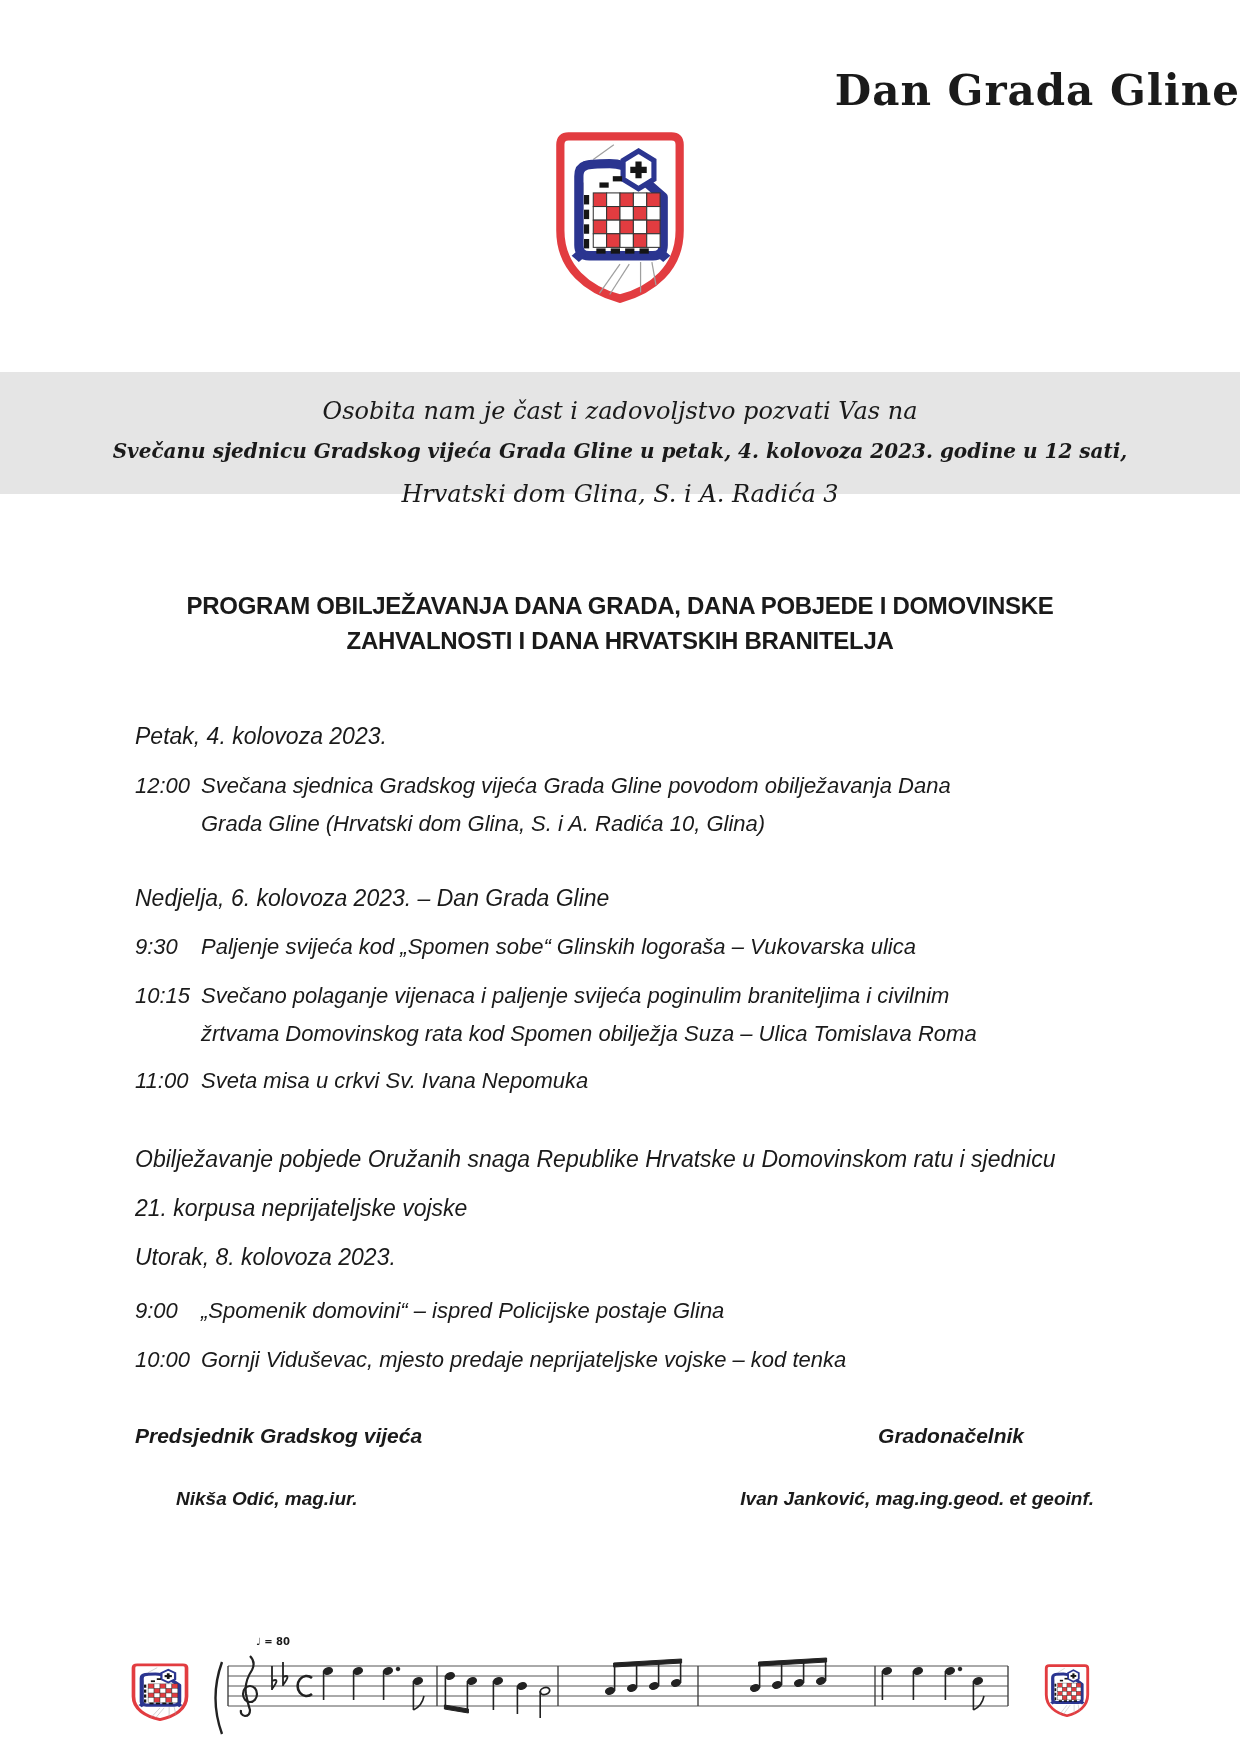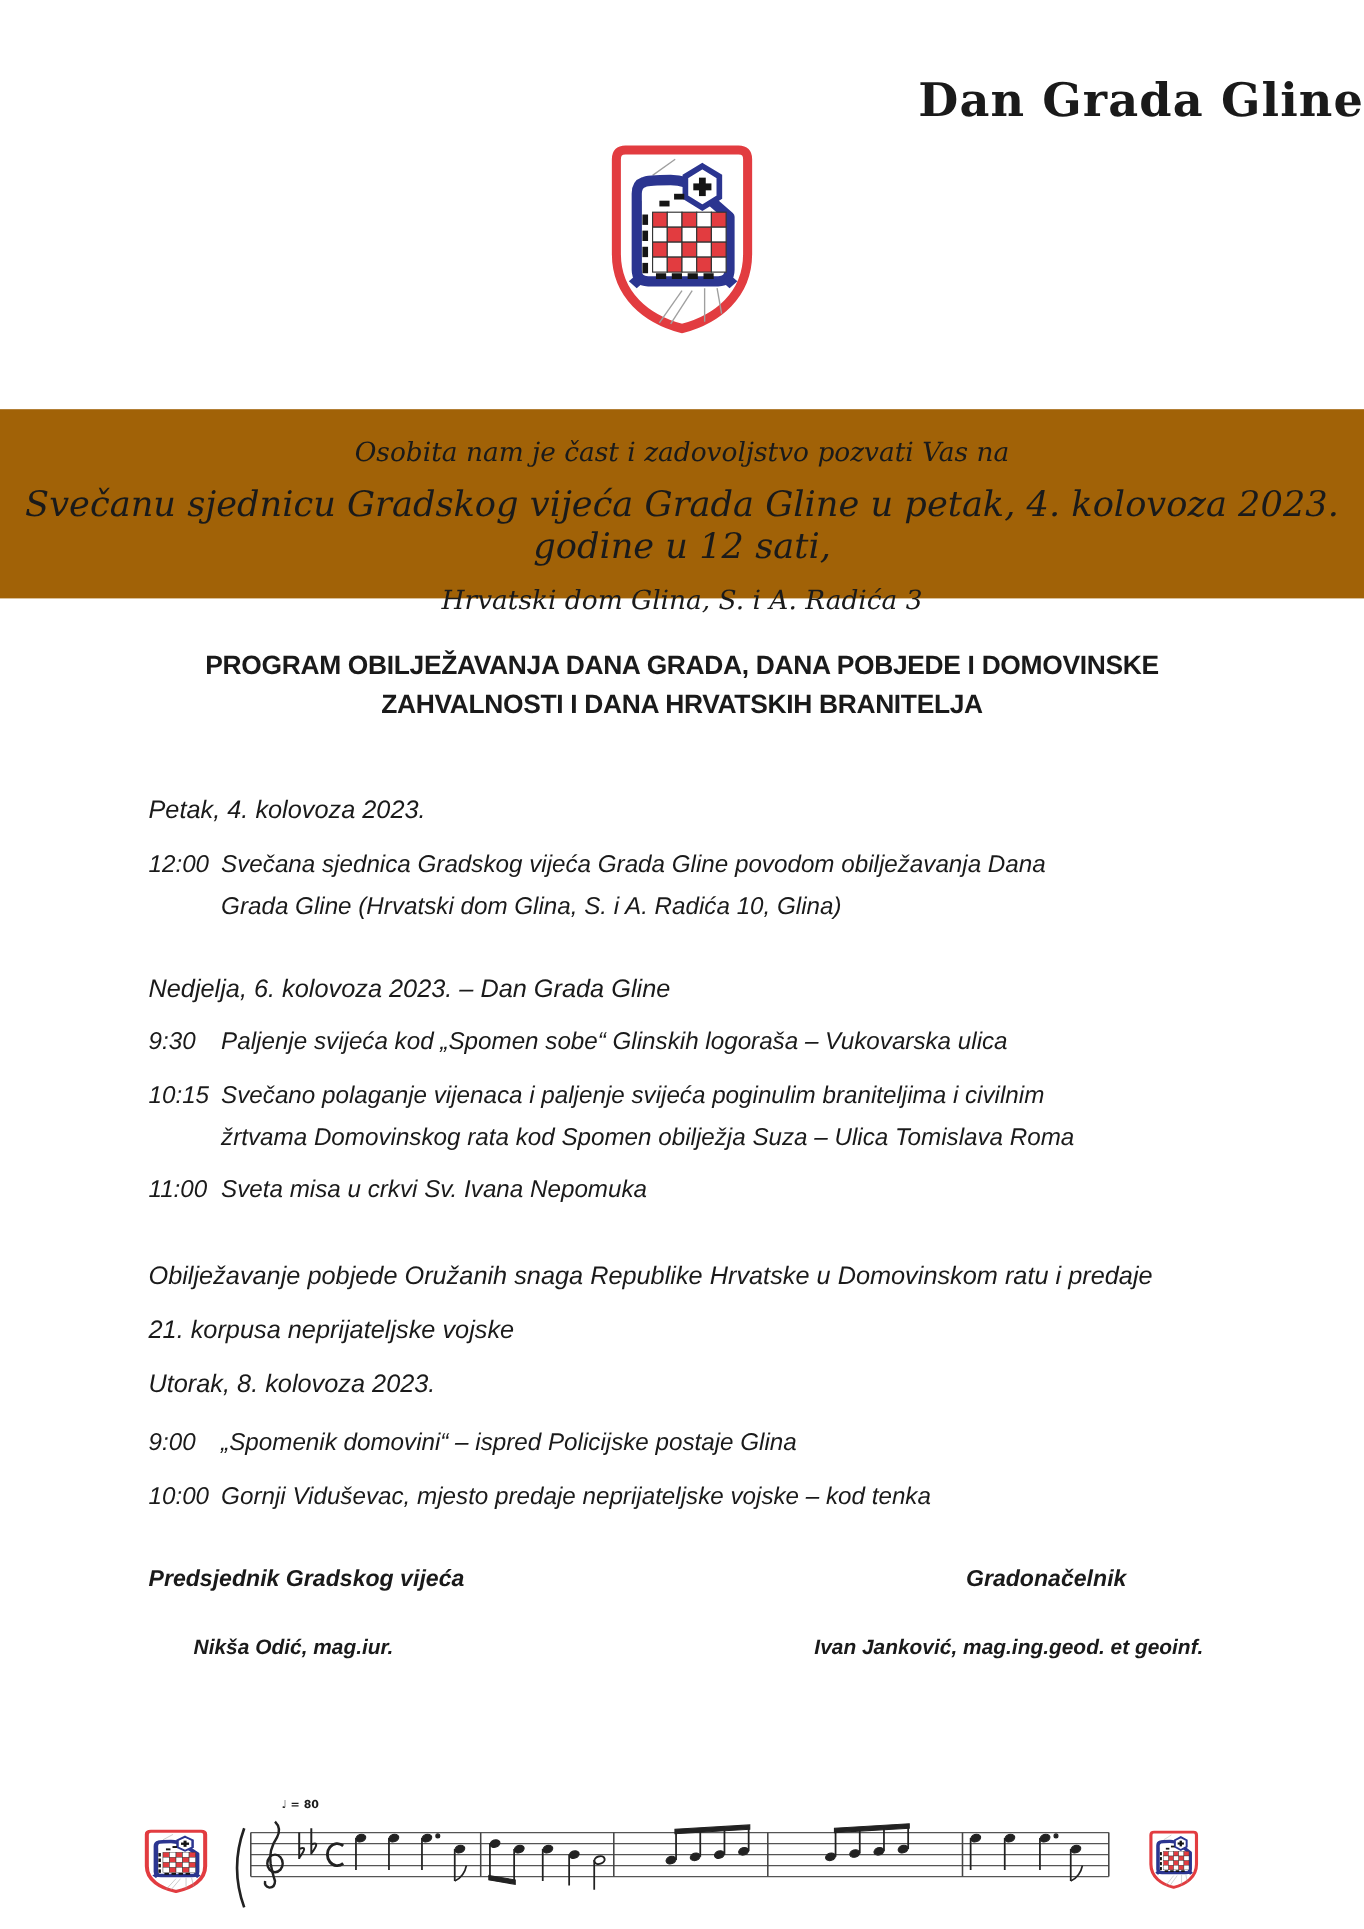--- a/index.html
+++ b/index.html
@@ -8,27 +8,27 @@
     background:#ffffff; overflow:hidden;
     font-family:"Liberation Sans",sans-serif; color:#1a1a1a;
   }
   .doc-title {
     position:absolute; top:66px; left:0; width:100%; margin:0;
     text-align:right; font-family:"DejaVu Serif",serif;
     font-weight:bold; font-size:42px; letter-spacing:1px;
   }
   .crest-main { position:absolute; top:128px; left:50%; transform:translateX(-50%); width:144px; height:178px; }
   .banner {
-    position:absolute; top:372px; left:0; width:100%; height:172px;
-    background:#a16207; text-align:center;
+    position:absolute; top:372px; left:0; width:100%; height:122px;
+    background:#e5e5e5; text-align:center;
     font-family:"DejaVu Serif",serif; font-style:italic;
   }
   .banner p { margin:0; }
   .b1 { padding-top:25px; font-size:24px; }
-  .b2 { padding-top:14px; font-size:32px; font-weight:normal; }
+  .b2 { padding-top:14px; font-size:20px; font-weight:bold; }
   .b3 { padding-top:17px; font-size:24px; }
   .program-heading {
     position:absolute; top:588px; left:110px; right:110px;
     text-align:center; font-weight:bold; font-size:24px; line-height:35px;
     letter-spacing:-0.3px;
   }
   .sec-h {
     position:absolute; left:135px; right:135px;
     font-style:italic; font-weight:normal; font-size:23px; line-height:1;
   }
@@ -144,21 +144,21 @@
   </div>
   <div class="item" style="top:977px">
     <span class="time">10:15</span>
     <span class="desc">Svečano polaganje vijenaca i paljenje svijeća poginulim braniteljima i civilnim žrtvama Domovinskog rata kod Spomen obilježja Suza – Ulica Tomislava Roma</span>
   </div>
   <div class="item" style="top:1062px">
     <span class="time">11:00</span>
     <span class="desc">Sveta misa u crkvi Sv. Ivana Nepomuka</span>
   </div>
 
-  <div class="sec-h" style="top:1148px">Obilježavanje pobjede Oružanih snaga Republike Hrvatske u Domovinskom ratu i predaje</div>
+  <div class="sec-h" style="top:1148px">Obilježavanje pobjede Oružanih snaga Republike Hrvatske u Domovinskom ratu i sjednicu</div>
   <div class="sec-h" style="top:1197px">21. korpusa neprijateljske vojske</div>
   <div class="sec-h" style="top:1246px">Utorak, 8. kolovoza 2023.</div>
   <div class="item" style="top:1292px">
     <span class="time">9:00</span>
     <span class="desc">„Spomenik domovini“ – ispred Policijske postaje Glina</span>
   </div>
   <div class="item" style="top:1341px">
     <span class="time">10:00</span>
     <span class="desc">Gornji Viduševac, mjesto predaje neprijateljske vojske – kod tenka</span>
   </div>

